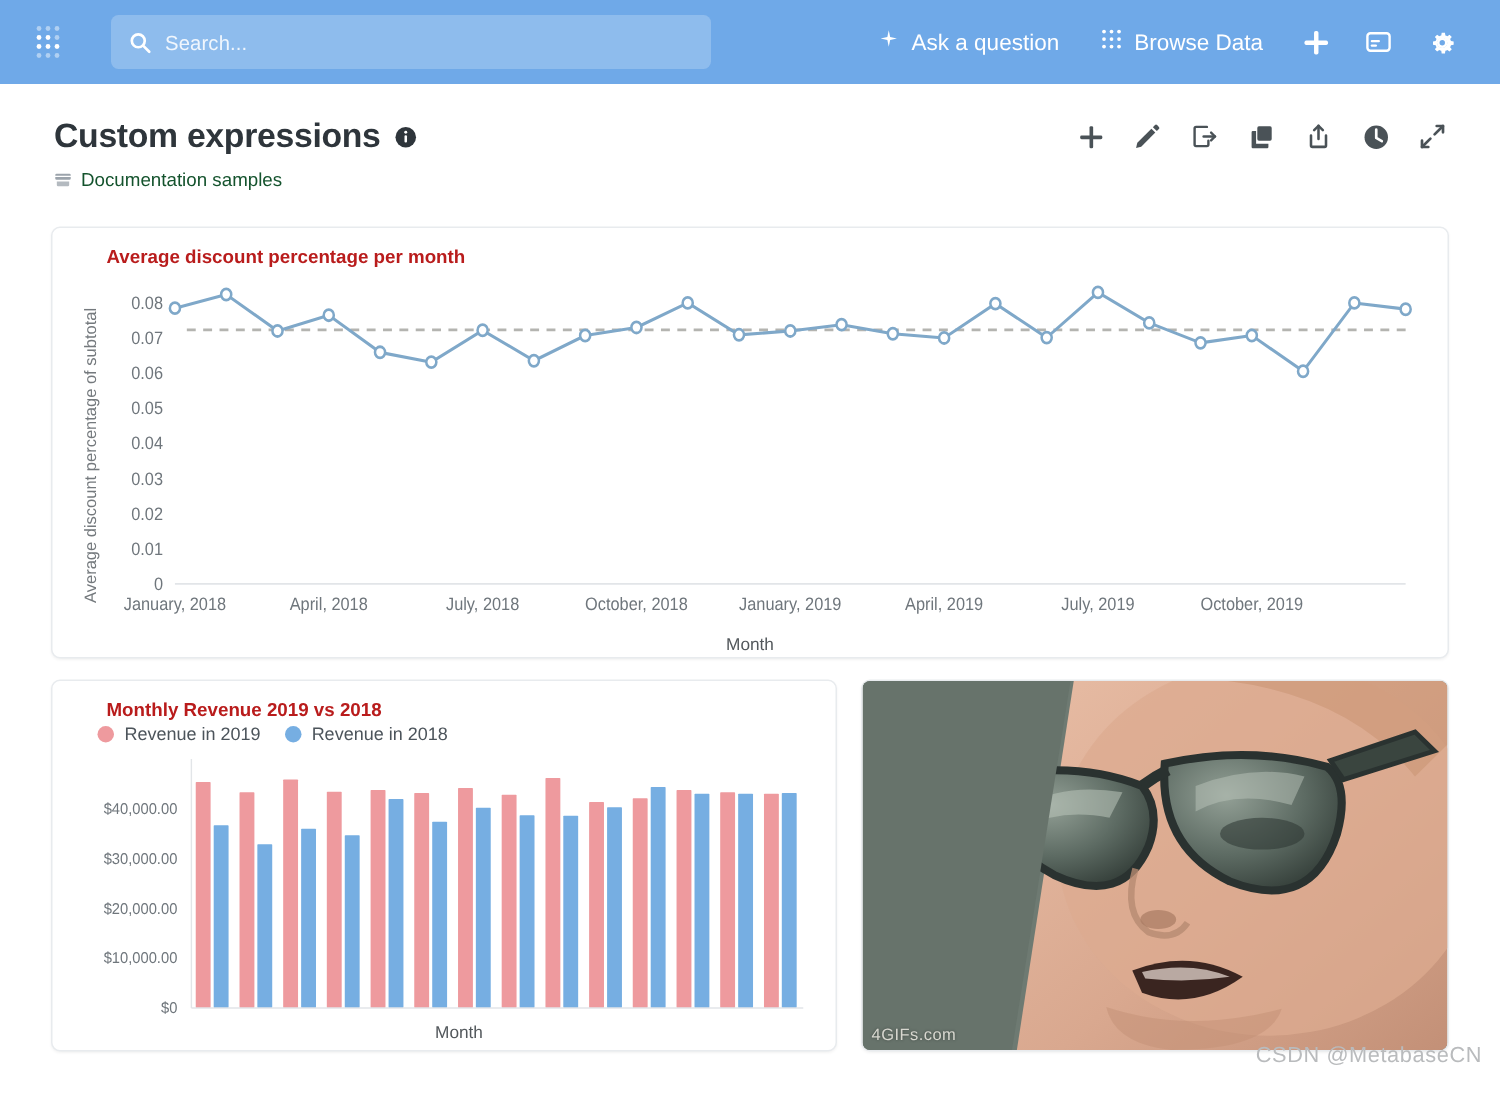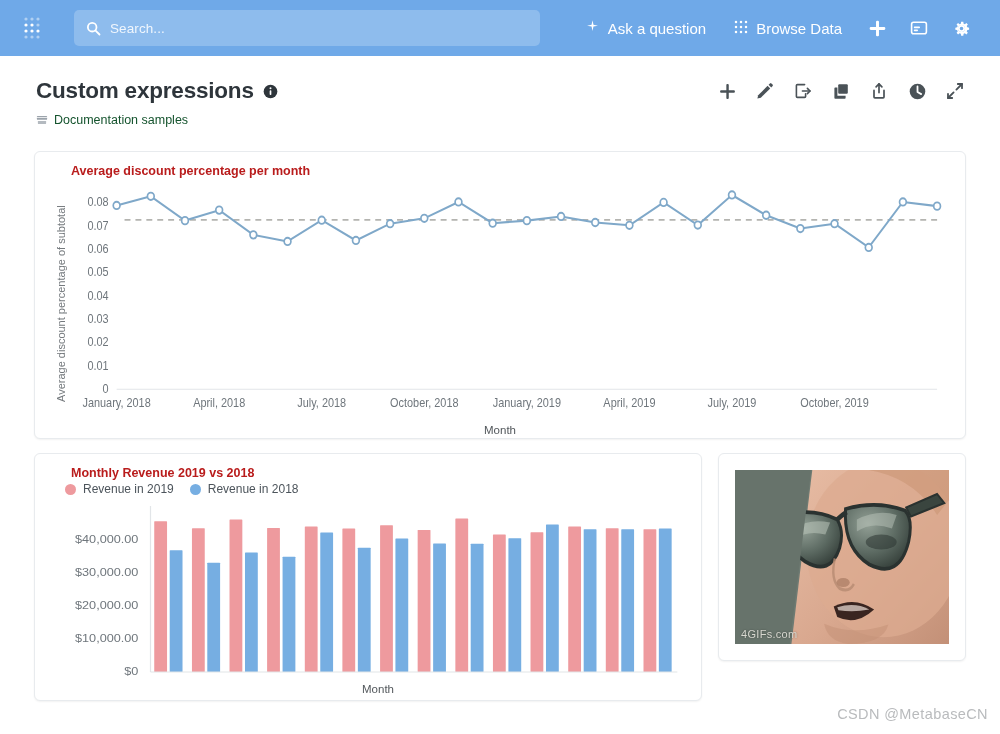--- a/index.html
+++ b/index.html
@@ -14,21 +14,21 @@
   .navbar {
     height: 56px; width: 1000px;
     background: #6FA9E8;
     display: flex; align-items: center;
     padding: 0 18px;
     position: relative;
   }
   .logo { width: 34px; height: 30px; flex: 0 0 auto; display:flex; align-items:center; justify-content:center; }
   .search-box {
     margin-left: 22px;
-    width: 466px; height: 36px;
+    width: 400px; height: 36px;
     background: rgba(255,255,255,0.22);
     border-radius: 5px;
     display: flex; align-items: center;
     padding: 0 12px;
     color: #ffffff;
   }
   .search-icon { margin-right: 9px; display:flex; }
   .search-text { font-size: 13.5px; color: #F0F6FD; letter-spacing: .1px; }
 
   .nav-right { margin-left: auto; display: flex; align-items: center; gap: 0; }
@@ -83,43 +83,43 @@
     display: flex; align-items: center; justify-content: center;
   }
   .lc-plot { position: absolute; left: 26px; right: 4px; top: 0; bottom: 0; }
   .lc-svg { width: 100%; height: 100%; display:block; }
   .x-axis-title {
     text-align: center; font-size: 11.5px; color: #53585C; margin-top: 2px;
   }
 
   
   .lower-row { display: flex; gap: 16px; margin-top: 14px; }
-  .card-bar { width: 668px; height: 248px; padding: 12px 14px 6px 14px; }
-  .card-img { flex: 1; height: 208px; padding: 16px; display:flex; align-items:center; justify-content:center; overflow:hidden;}
+  .card-bar { width: 524px; height: 248px; padding: 12px 14px 6px 14px; }
+  .card-img { flex: 1; height: 248px; padding: 0; display:flex; align-items:center; justify-content:center; overflow:hidden;}
 
   .legend { display: flex; align-items: center; gap: 16px; margin: 2px 0 0 16px; }
   .legend-item { display: flex; align-items: center; gap: 7px; font-size: 12px; color: #4C545B; }
   .legend-dot { width: 11px; height: 11px; border-radius: 50%; display:block; }
 
   .bc-body { position: relative; height: 182px; margin-top: 4px; }
   .bc-svg { width: 100%; height: 100%; display:block; }
   .bar-x-title { text-align:center; font-size: 11.5px; color: #53585C; margin-top: 1px; margin-left: 20px;}
 
   
   .gif-wrap { position: relative; width: 100%; height: 100%; }
   .gif-svg { width: 100%; height: 100%; display: block; }
   .gif-credit {
     position: absolute; left: 6px; bottom: 4px;
     font-size: 11px; color: #D8D8D0; letter-spacing: .3px;
     font-family: "Liberation Sans", sans-serif;
     text-shadow: 0 0 2px rgba(0,0,0,.4);
   }
 
   .watermark {
-    position: absolute; right: 12px; bottom: 12px;
+    position: absolute; right: 12px; bottom: 22px;
     font-size: 14.5px; color: #B9BBBD; letter-spacing: .4px;
     font-family: "Liberation Sans", sans-serif;
     pointer-events: none;
   }
   .page-wrap { position: relative; width:1000px; height:734px; }
 </style>
 </head>
 <body>
 
 <div class="page-wrap">

